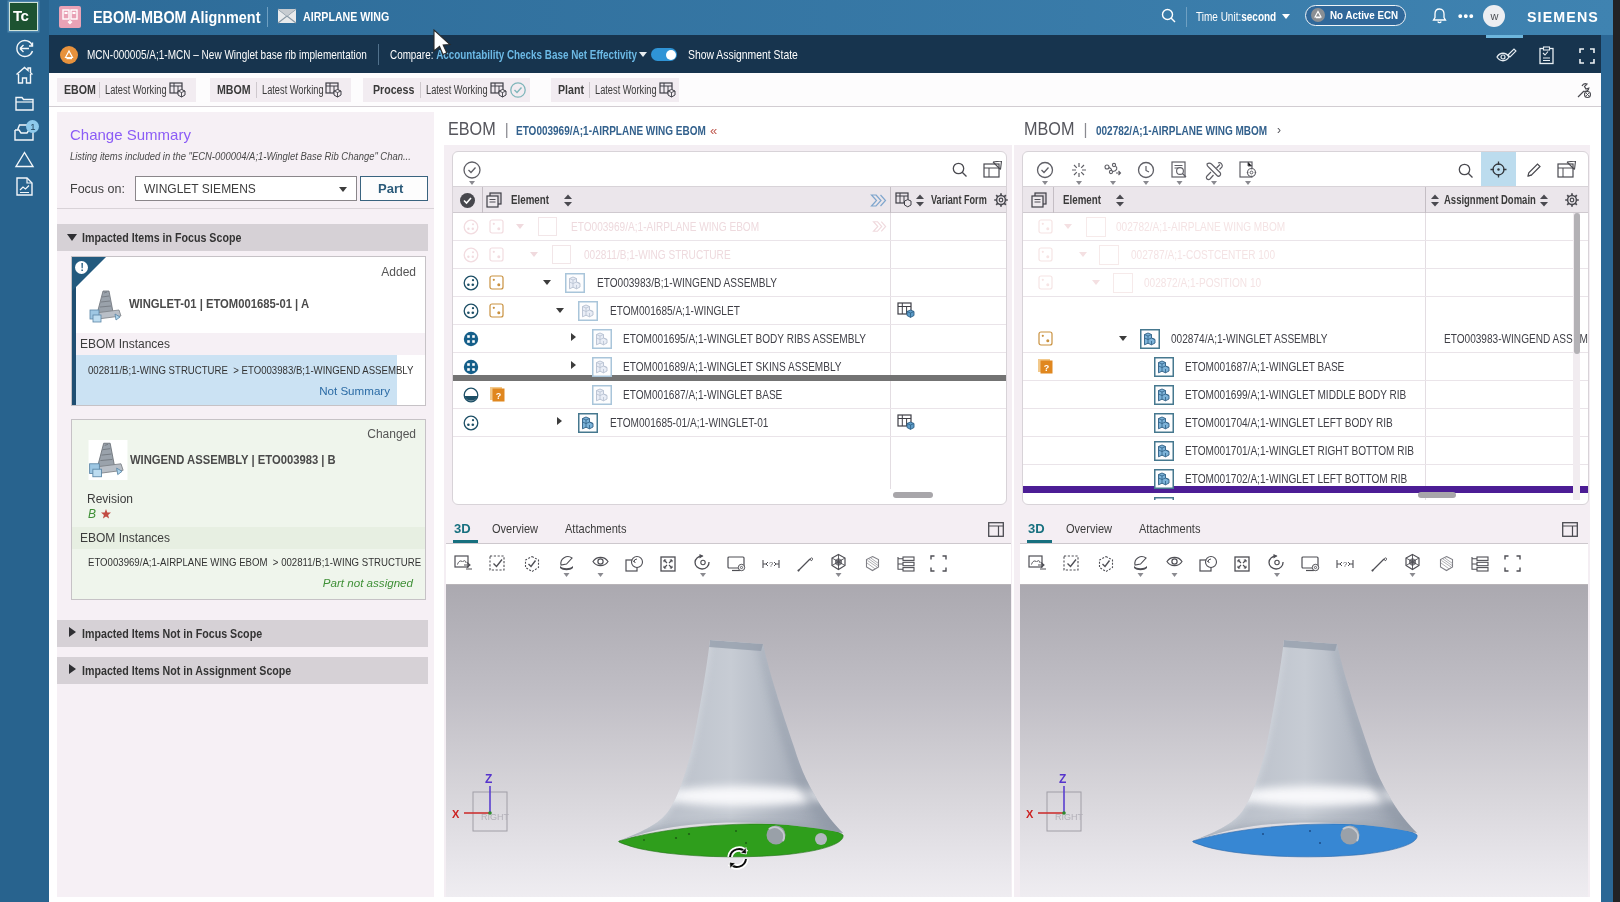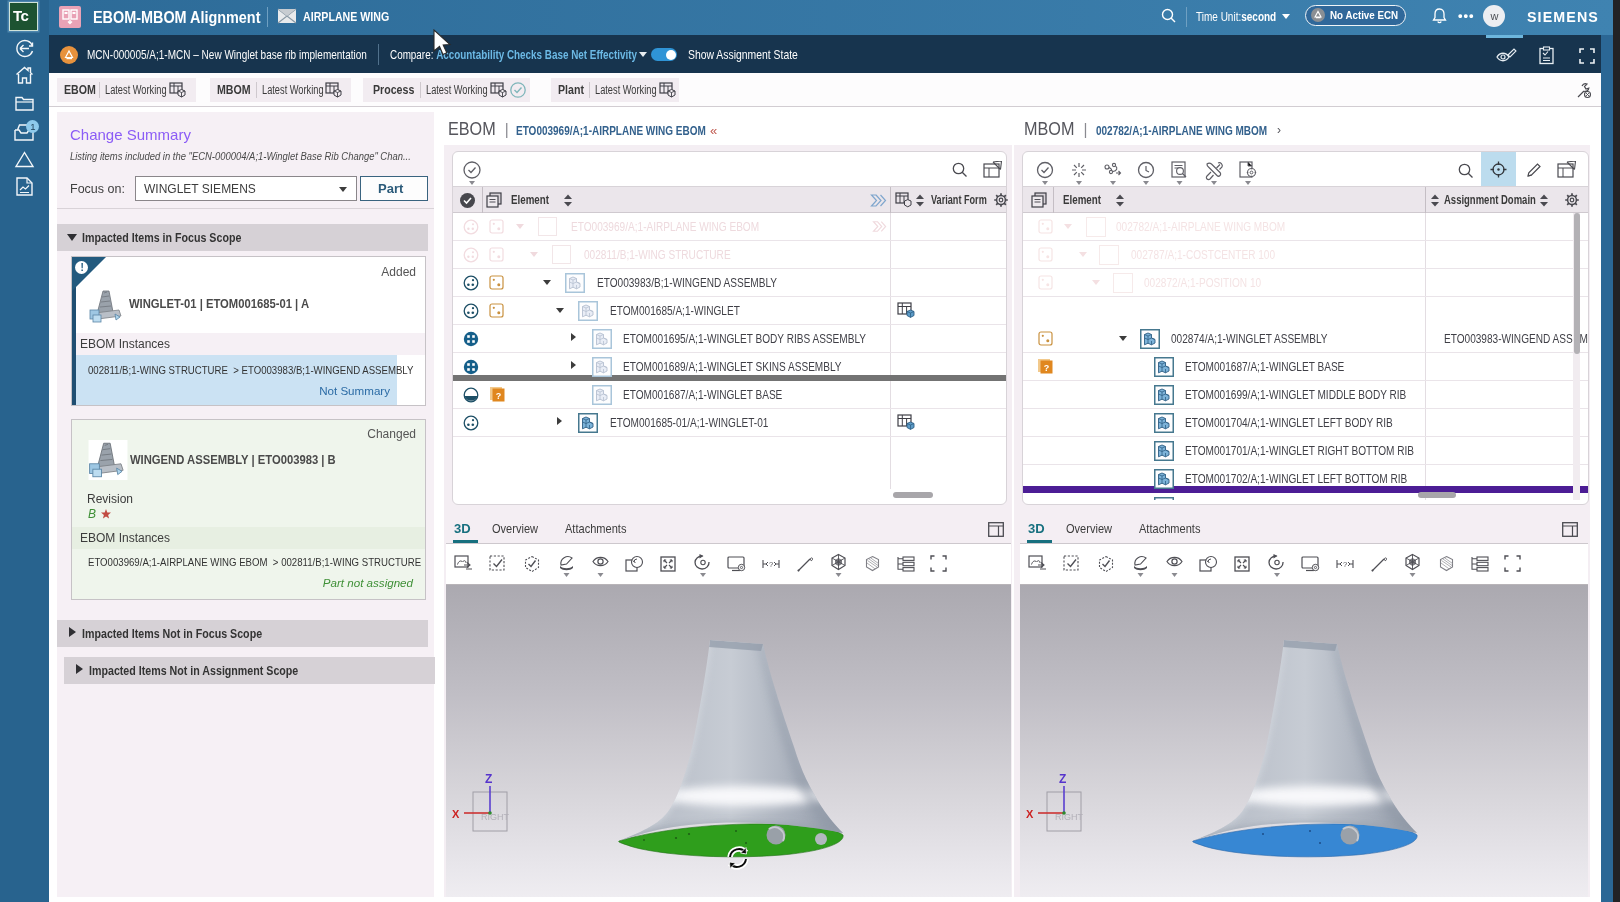--- a/index.html
+++ b/index.html
@@ -248,21 +248,21 @@
     <div class="abs" style="left:0px;top:129px;width:353px;height:50px;">
       <div class="abs" style="left:16px;top:6px;font-size:11.6px;color:#333;white-space:nowrap;transform:scaleX(.83);transform-origin:0 50%;">ETO003969/A;1-AIRPLANE WING EBOM &nbsp;&gt;&nbsp;002811/B;1-WING STRUCTURE</div>
       <div class="abs" style="right:12px;top:27px;font-size:11.6px;font-style:italic;color:#3f9037;">Part not assigned</div>
     </div>
   </div>
 
   <div class="abs" style="left:57px;top:620px;width:371px;height:27px;background:#d6d1d6;">
     <div class="abs" style="left:12px;top:7px;width:0;height:0;border-top:5px solid transparent;border-bottom:5px solid transparent;border-left:7px solid #2f2f33;"></div>
     <div class="abs" style="left:25px;top:6px;font-size:13px;font-weight:bold;color:#333;white-space:nowrap;transform:scaleX(.82);transform-origin:0 50%;">Impacted Items Not in Focus Scope</div>
   </div>
-  <div class="abs" style="left:57px;top:657px;width:371px;height:27px;background:#d6d1d6;margin-left:7px;">
+  <div class="abs" style="left:57px;top:657px;width:371px;height:27px;background:#d6d1d6;">
     <div class="abs" style="left:12px;top:7px;width:0;height:0;border-top:5px solid transparent;border-bottom:5px solid transparent;border-left:7px solid #2f2f33;"></div>
     <div class="abs" style="left:25px;top:6px;font-size:13px;font-weight:bold;color:#333;white-space:nowrap;transform:scaleX(.82);transform-origin:0 50%;">Impacted Items Not in Assignment Scope</div>
   </div>
 
   <div class="abs" style="left:448px;top:119px;font-size:18px;color:#55555c;transform:scaleX(.9);transform-origin:0 50%;white-space:nowrap;">EBOM&nbsp;&nbsp;<span style="color:#8a8a90;font-size:17px;">|</span></div>
   <div class="abs" style="left:516px;top:124px;font-size:12.5px;font-weight:bold;color:#33618d;white-space:nowrap;transform:scaleX(.8);transform-origin:0 50%;">ETO003969/A;1-AIRPLANE WING EBOM</div>
   <div class="abs" style="left:710px;top:123px;font-size:13px;color:#c05a50;">«</div>
 
   <div class="abs" style="left:452px;top:151px;width:555px;height:354px;background:#fff;border:1px solid #d8d3d8;border-radius:6px;box-sizing:border-box;">
 

